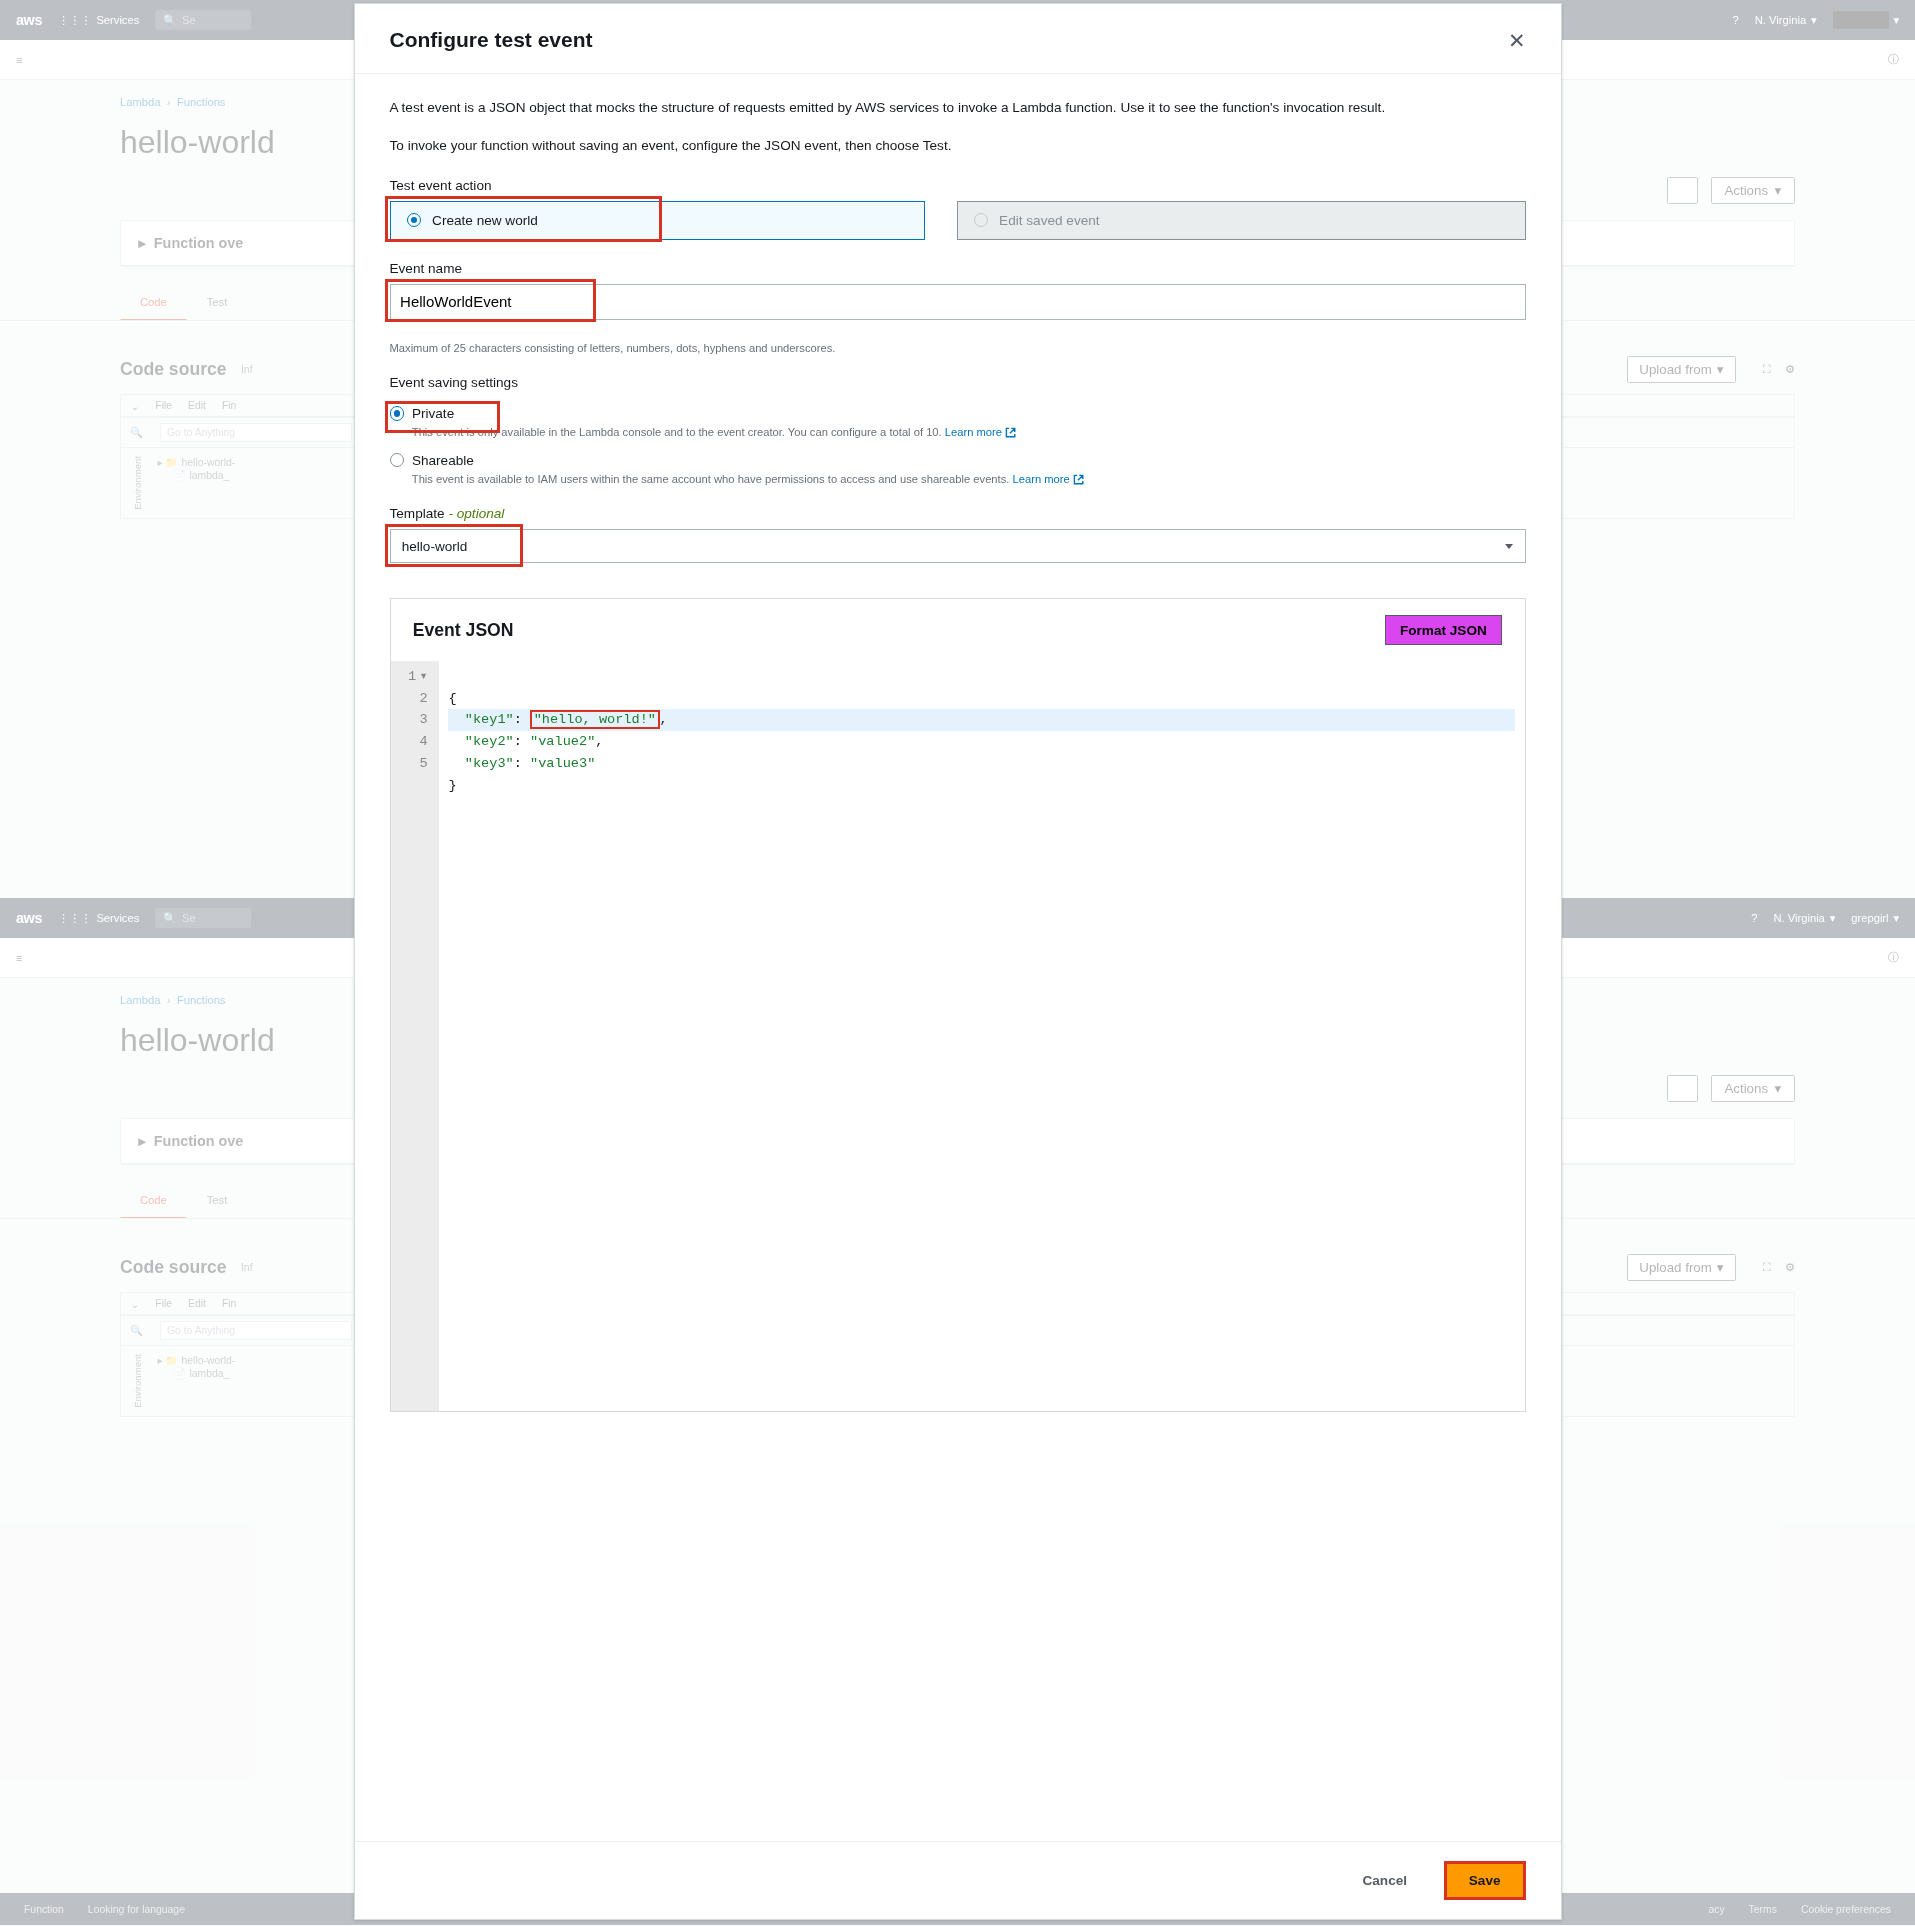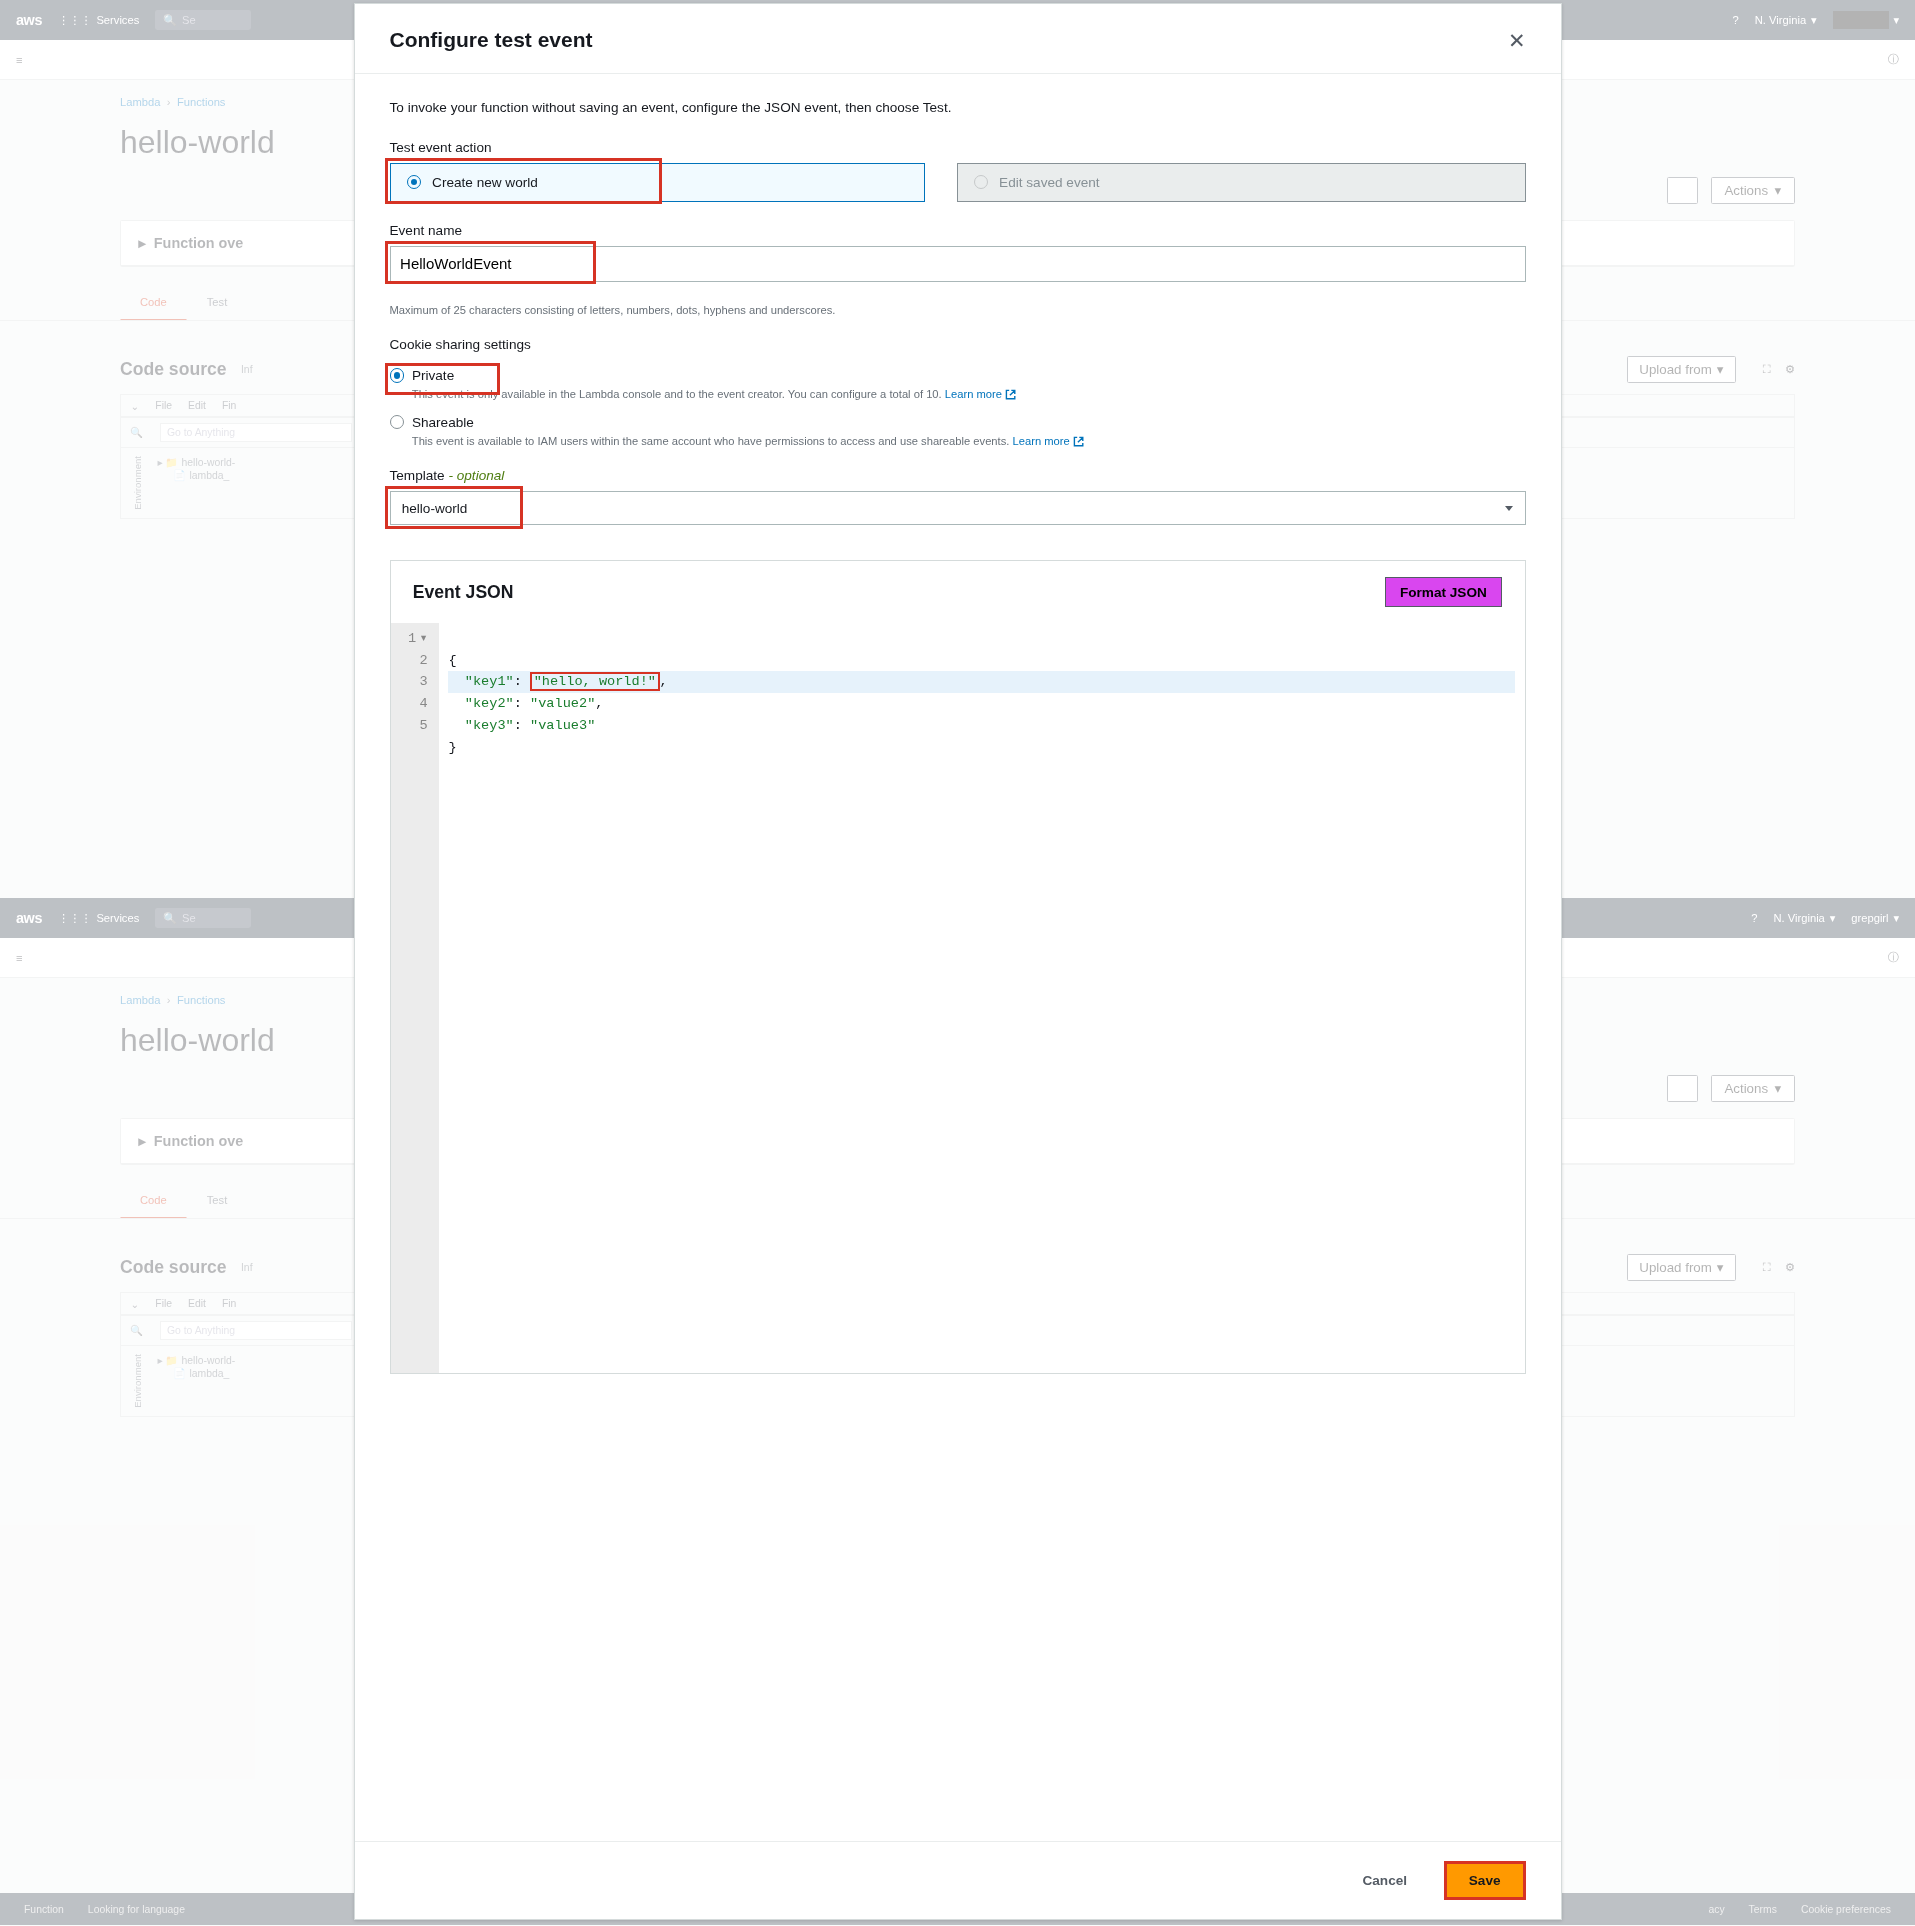--- a/index.html
+++ b/index.html
@@ -234,20 +234,21 @@
   <div class="overlay-dim"></div>
 </div>
 
 <div class="modal-backdrop">
   <div class="modal">
     <div class="modal-header">
       <h2 class="modal-title">Configure test event</h2>
       <span class="modal-close">✕</span>
     </div>
     <div class="modal-body">
+      <p class="modal-p">A test event is a JSON object that mocks the structure of requests emitted by AWS services to invoke a Lambda function. Use it to see the function's invocation result.</p>
       <p class="modal-p">To invoke your function without saving an event, configure the JSON event, then choose Test.</p>
 
       <div class="section-label">Test event action</div>
       <div class="segmented">
         <div class="inp-wrap" style="flex:1">
           <div class="seg-btn selected">
             <span class="seg-radio"></span>
             <span>Create new world</span>
           </div>
           <div class="inp-frame" style="left:-4.8px; top:-4.8px; width:277px; height:46px;"></div>
@@ -258,21 +259,21 @@
         </div>
       </div>
 
       <div class="section-label">Event name</div>
       <div class="inp-wrap">
         <input class="text-input" value="HelloWorldEvent" style="">
         <div class="inp-frame" style="left:-4.8px; top:-4.8px; width:211px; height:43px;"></div>
       </div>
       <div class="hint">Maximum of 25 characters consisting of letters, numbers, dots, hyphens and underscores.</div>
 
-      <div class="section-label">Cookie sharing settings</div>
+      <div class="section-label">Event saving settings</div>
       <div class="inp-wrap" style="display:inline-block">
         <div class="radio-row">
           <span class="radio selected"></span>
           <span>Private</span>
         </div>
         <div class="inp-frame" style="left:-4.8px; top:3.2px; width:115px; height:32px;"></div>
       </div>
       <div class="sub-hint">
         <span>This event is only available in the Lambda console and to the event creator. You can configure a total of 10.</span>
         <a class="link"><span>Learn more</span>

